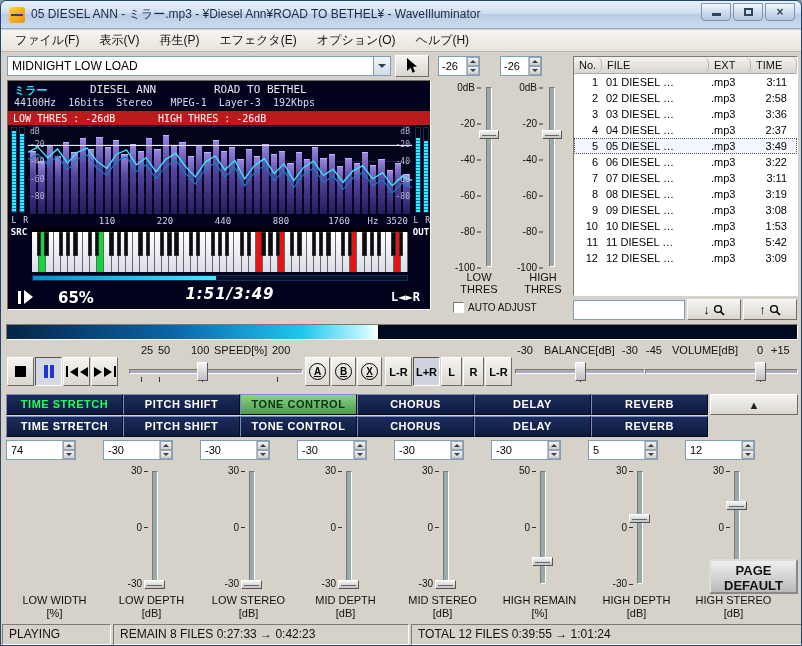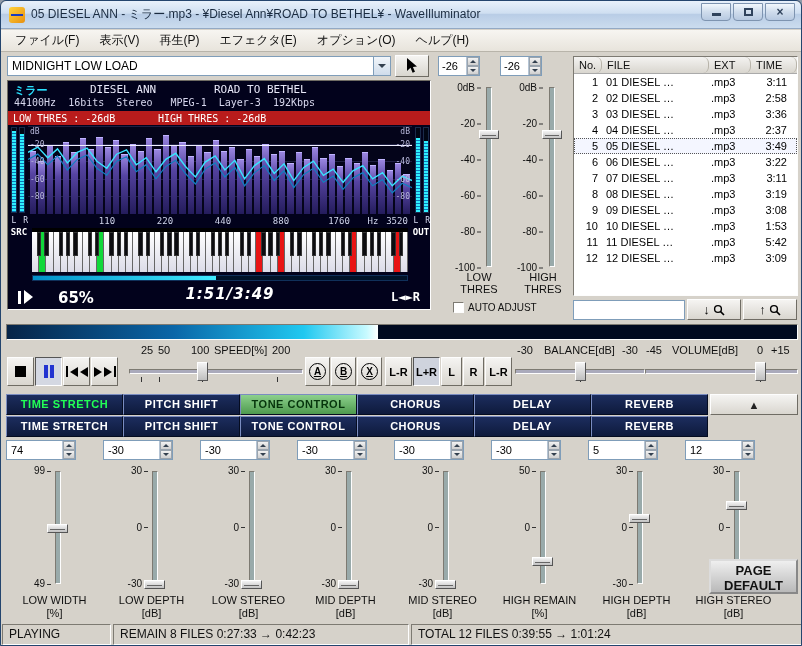--- a/index.html
+++ b/index.html
@@ -742,26 +742,20 @@
             <div class="tri-u"></div>
           </div>
           <div class="sab">
             <div class="tri-d"></div>
           </div>
         </div>
       </div>
     </div>
   <div id="fx-sliders">
       <div class="fx-col" style="left: 5px;">
-        <div class="fx-track-area">
-          <span class="fx-scale" style="top: calc(0% - 6px);">99</span>
-          <span class="fx-scale" style="top: calc(100% - 6px);">49</span>
-          <div class="fx-groove"></div>
-          <div class="fx-handle" style="top: calc(50% - 4px);"></div>
-        </div>
         <div class="fx-label">
           <div class="l1">LOW WIDTH</div>
           <div class="l2">[%]</div>
         </div>
       </div>
       <div class="fx-col" style="left: 102px;">
         <div class="fx-track-area">
           <span class="fx-scale" style="top: calc(0% - 6px);">30</span>
           <span class="fx-scale" style="top: calc(50% - 6px);">0</span>
           <span class="fx-scale" style="top: calc(100% - 6px);">-30</span>

